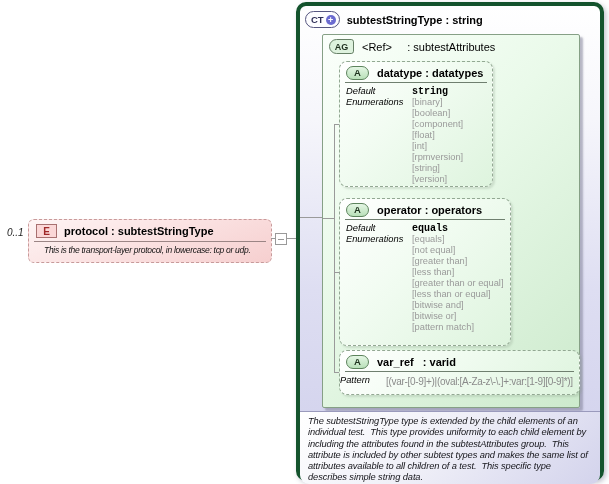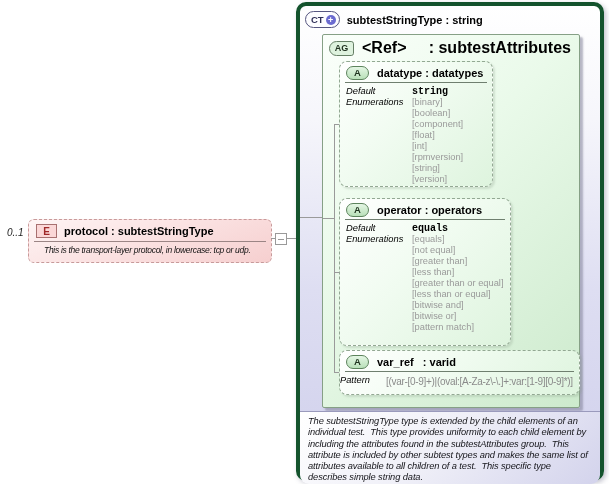--- a/index.html
+++ b/index.html
@@ -46,21 +46,21 @@
   .ct-title { font-weight:bold; font-size:11px; color:#000; white-space:pre; }
 
   
   .ag-box { position:absolute; left:22px; top:28px; width:258px; height:374px;
     border:1px solid #86a086; border-radius:2px; box-shadow:3px 3px 2px rgba(125,125,150,.55);
     background:linear-gradient(135deg,#fbfffb 0%,#eafaea 40%,#cdeacd 100%); }
   .ag-header { display:flex; align-items:center; gap:8px; padding:4px 6px; }
   .badge-ag { width:25px; height:15px; display:flex; align-items:center; justify-content:center;
     background:#def2de; border:1px solid #657f65; border-radius:8px 3px 3px 8px;
     font-size:9px; font-weight:bold; color:#223322; }
-  .ag-title { font-weight:bold; font-size:16px; color:#000; white-space:pre; }
+  .ag-title { font-weight:normal; font-size:11px; color:#000; white-space:pre; }
 
   
   .attr-box { position:absolute; border:1px dashed #93a893; border-radius:8px; overflow:hidden;
     background:linear-gradient(135deg,#ffffff 0%,#f2fcf2 40%,#def4de 100%);
     box-shadow:2px 2px 2px rgba(130,150,130,.25); }
   .attr-datatype { left:16px; top:26px;  width:154px; height:126px; }
   .attr-operator { left:16px; top:163px; width:172px; height:148px; }
   .attr-varref   { left:16px; top:315px; width:241px; height:45px; }
   .attr-header { display:flex; align-items:center; gap:8px; padding:3px 6px 2px 6px; height:20px; }
   .badge-a { width:23px; height:14px; display:flex; align-items:center; justify-content:center;

